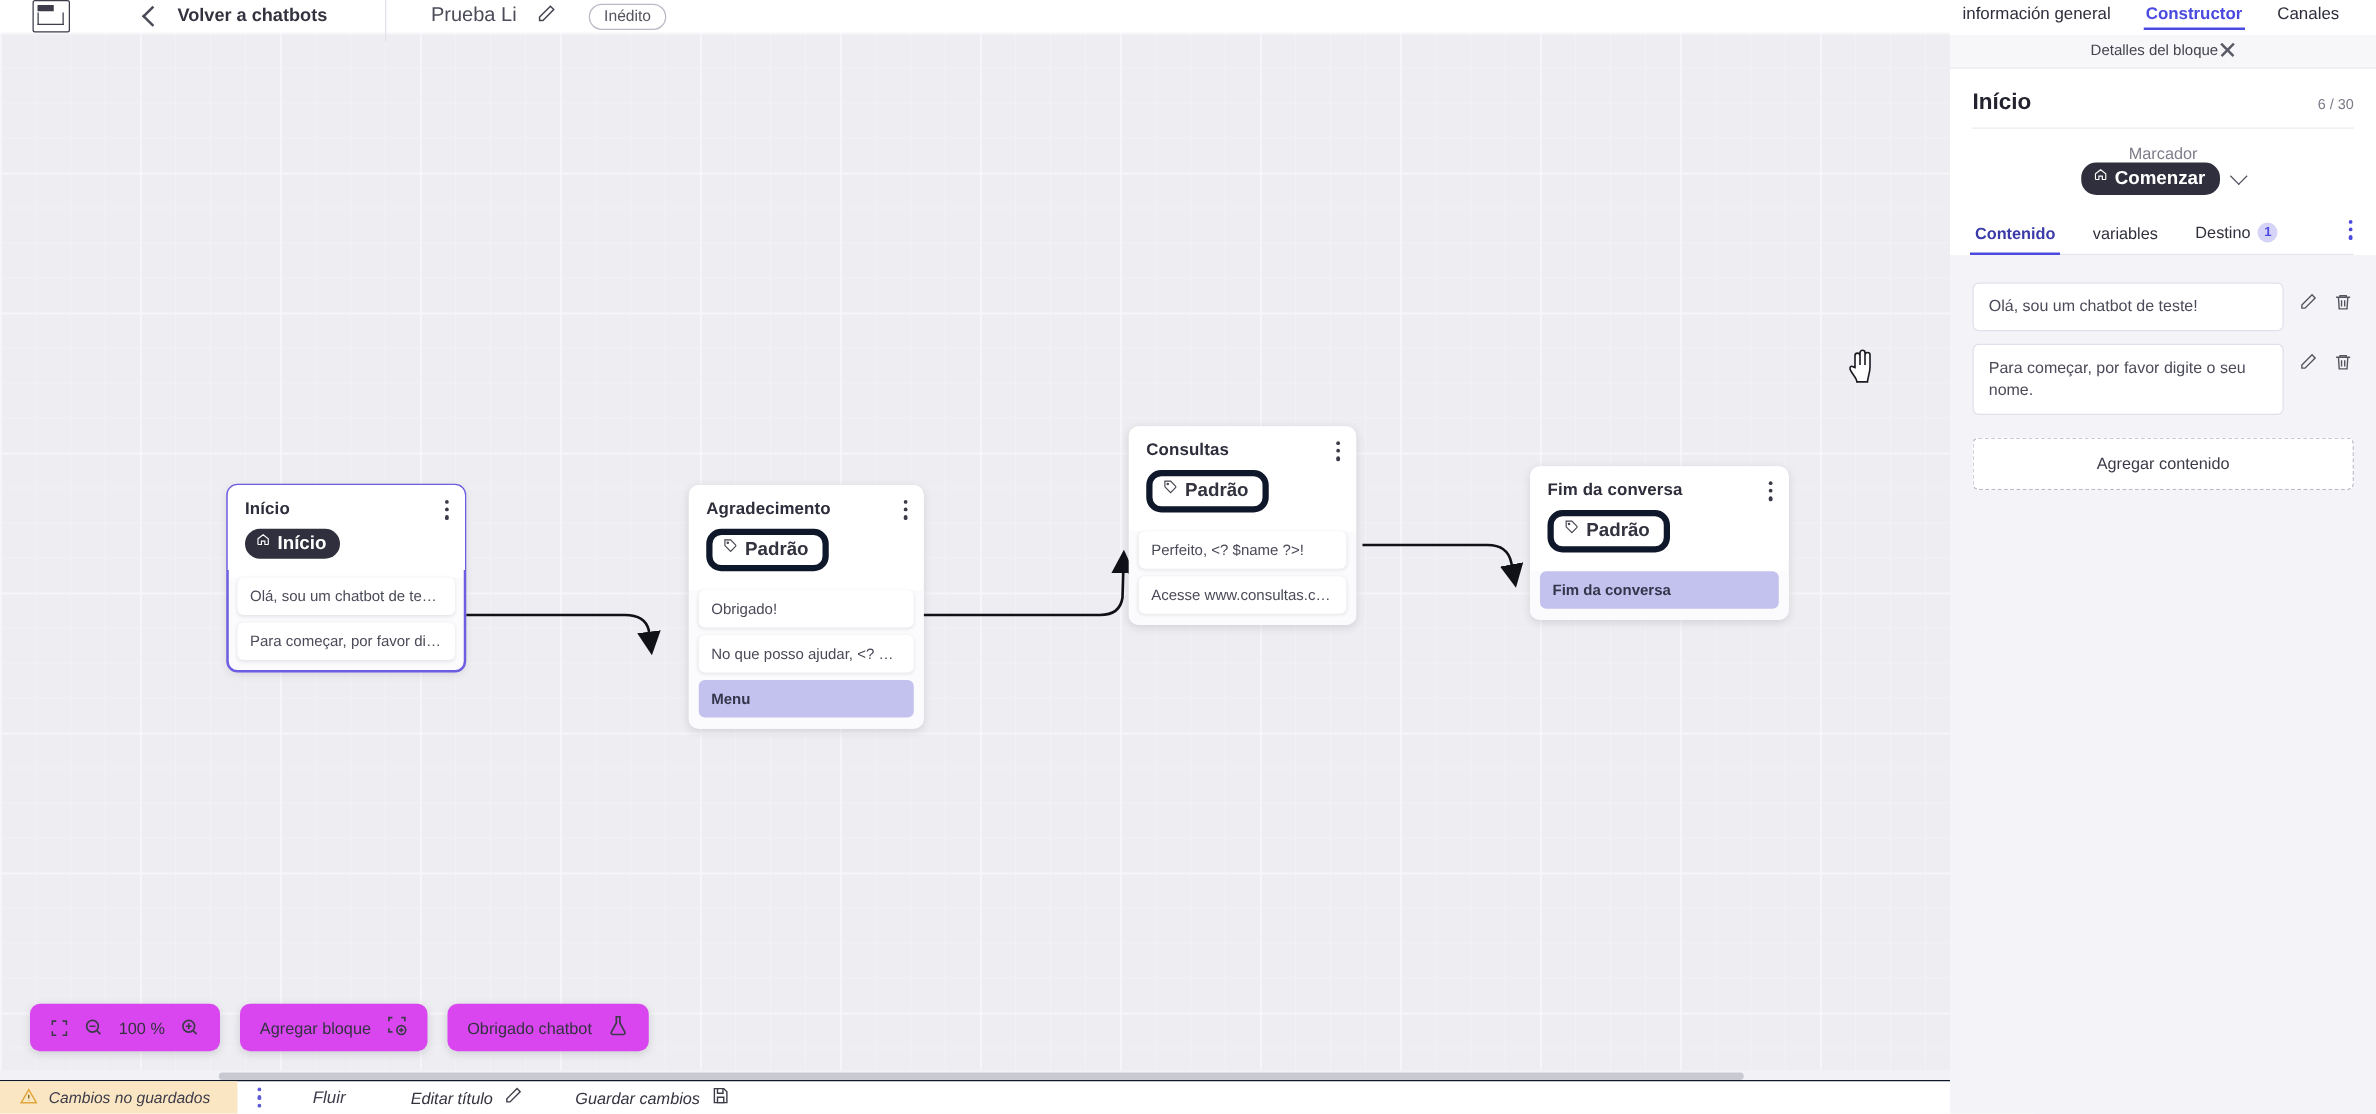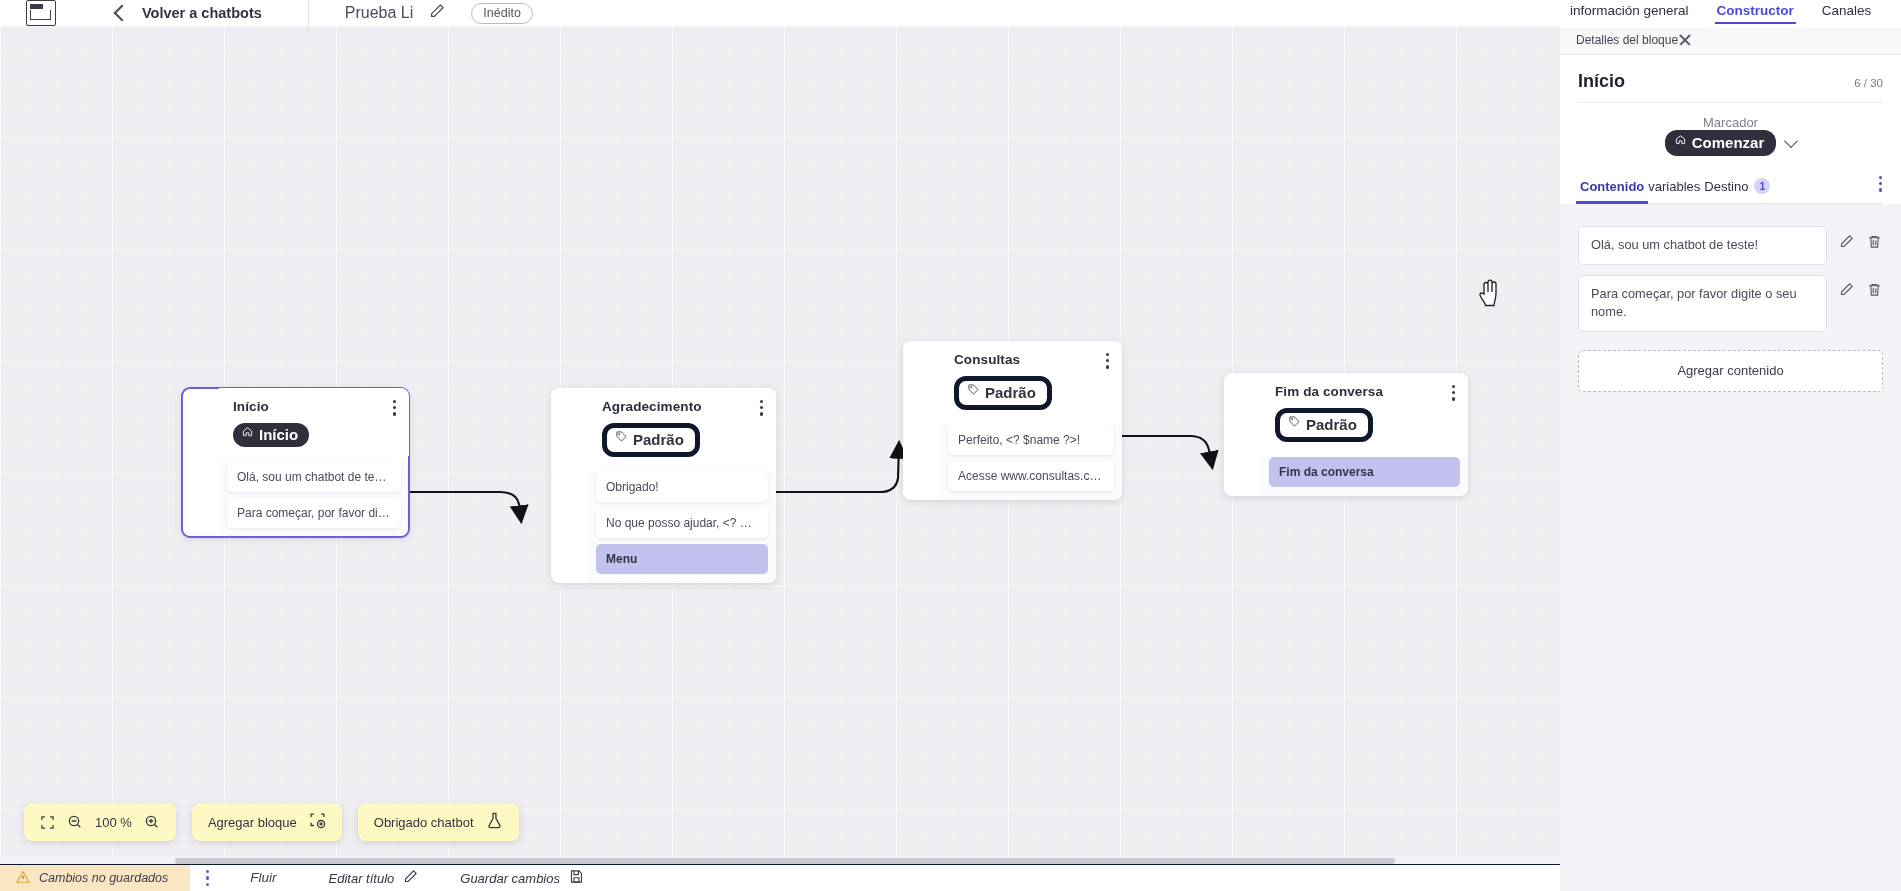--- a/index.html
+++ b/index.html
@@ -38,71 +38,71 @@
       linear-gradient(to bottom, rgba(255,255,255,.85) 1.5px, transparent 1.5px),
       linear-gradient(to right, rgba(250,250,252,.6) 1px, transparent 1px),
       linear-gradient(to bottom, rgba(250,250,252,.6) 1px, transparent 1px);
     background-size:112px 112px,112px 112px,28px 28px,28px 28px;
   }
   .canvas-tint{position:absolute;inset:0;background:#eeeef2;opacity:.55;pointer-events:none;}
   .edges{position:absolute;left:0;top:0;width:1561px;height:839px;}
 
   
   .node{position:absolute;background:#ffffff;border-radius:8px;
-        box-shadow:0 2px 7px rgba(40,40,70,.14);overflow:hidden;padding-left:37px;}
+        box-shadow:0 2px 7px rgba(40,40,70,.14);overflow:hidden;}
   .node.selected{outline:2px solid #6d5de0;outline-offset:-1px;border-radius:8px;}
   .node-head{padding:11px 14px 9px 14px;background:#fff;position:relative;}
   .node-title{font-size:13.5px;font-weight:600;color:#2d2d3b;letter-spacing:.1px;}
   .node-kebab{position:absolute;right:12px;top:12px;width:4px;display:flex;flex-direction:column;gap:3px;cursor:pointer;}
   .node-kebab i{width:3.2px;height:3.2px;border-radius:50%;background:#3a3a48;display:block;}
   .tag{display:inline-flex;align-items:flex-start;gap:6px;margin-top:9px;border-radius:12px;font-size:15px;font-weight:700;padding:3px 11px 4px 9px;}
   .tag.dark{background:#2f2f3d;color:#ffffff;}
   .tag.outline{background:#fff;color:#33333f;border:5px solid #0f172a;font-weight:600;}
   .node-body{padding:0 8px 9px 8px;background:#fbfbfd;}
   .msg{background:#ffffff;border-radius:5px;padding:8px 10px;font-size:12px;color:#4a4a58;
        margin-top:6px;box-shadow:0 1px 3px rgba(40,40,70,.10);white-space:nowrap;overflow:hidden;text-overflow:ellipsis;}
   .msg.accent{background:#c3c2ef;color:#34344a;font-weight:700;box-shadow:none;}
 
   
   .floatbar{position:absolute;left:24px;bottom:50px;display:flex;gap:16px;z-index:20;}
-  .fb-group{background:#fef9c3;border-radius:8px;box-shadow:0 2px 7px rgba(40,40,70,.16);
+  .fb-group{background:#d946ef;border-radius:8px;box-shadow:0 2px 7px rgba(40,40,70,.16);
             display:flex;align-items:center;gap:12px;padding:9px 16px;font-size:13px;color:#33333f;white-space:nowrap;}
   .fb-item{display:flex;align-items:center;gap:10px;cursor:pointer;}
 
   
   .statusbar{position:absolute;left:0;bottom:0;width:1561px;height:26px;background:#ffffff;
              display:flex;align-items:center;z-index:30;border-top:1px solid #0f172a;font-style:italic;}
   .unsaved{background:#fbe6c4;height:26px;display:flex;align-items:center;gap:9px;padding:0 22px 0 16px;font-size:12.5px;color:#3d3d49;white-space:nowrap;}
   .sb-kebab{margin-left:16px;width:4px;display:flex;flex-direction:column;gap:3px;cursor:pointer;}
   .sb-kebab i{width:3.2px;height:3.2px;border-radius:50%;background:#5b5bd6;display:block;}
   .sb-tab{margin-left:30px;font-size:13.5px;color:#3b3b49;position:relative;padding:4px 10px 5px;cursor:pointer;}
   .sb-tab.active::after{content:"";position:absolute;left:-6px;right:-6px;bottom:-5px;height:2.5px;background:#5b5bd6;}
   .sb-btn{margin-left:42px;display:flex;align-items:center;gap:9px;font-size:13px;color:#33333f;white-space:nowrap;cursor:pointer;}
 
   
   .hscroll{position:absolute;left:0;bottom:26px;width:1561px;height:9px;background:#f2f2f6;z-index:25;}
   .hscroll-thumb{position:absolute;left:175px;top:1.5px;width:1220px;height:6px;border-radius:3px;background:#c9c9d4;cursor:pointer;}
 
   
   .panel{position:absolute;right:0;top:26px;width:341px;bottom:0;background:#f4f4f8;z-index:35;}
-  .panel-header{height:28px;background:#f7f7fa;display:flex;align-items:center;justify-content:flex-start;
+  .panel-header{height:28px;background:#f7f7fa;display:flex;align-items:center;justify-content:center;
                 padding:0 16px;border-bottom:1px solid #e7e7ef;}
   .panel-header span{font-size:12px;color:#44444f;}
   .close-x{width:14px;height:14px;position:relative;cursor:pointer;}
   .close-x::before,.close-x::after{content:"";position:absolute;left:0;top:6px;width:14px;height:1.6px;background:#5a5a66;}
   .close-x::before{transform:rotate(45deg);}.close-x::after{transform:rotate(-45deg);}
   .panel-body{background:#ffffff;padding:0 18px;}
   .panel-titlerow{display:flex;align-items:baseline;justify-content:space-between;padding:16px 0 10px;border-bottom:1px solid #e9e9f0;}
   .panel-title{font-size:18px;font-weight:700;color:#23232f;}
   .panel-count{font-size:11.5px;color:#7a7a88;}
   .marker-row{display:flex;align-items:center;justify-content:space-between;padding:12px 0 14px;flex-direction:column;}
   .marker-label{font-size:13px;color:#7d7d8b;}
   .marker-right{display:flex;align-items:center;gap:10px;}
   .chev-down{width:9px;height:9px;border-right:1.8px solid #50505e;border-bottom:1.8px solid #50505e;transform:rotate(45deg);margin-top:-4px;cursor:pointer;}
-  .panel-tabs{display:flex;align-items:center;border-bottom:1px solid #e6e6ee;padding-top:2px;position:relative;}
+  .panel-tabs{display:flex;align-items:flex-end;gap:26px;border-bottom:1px solid #e6e6ee;padding-top:2px;position:relative;}
   .ptab{font-size:13px;color:#2f2f3d;padding:6px 2px 9px;position:relative;cursor:pointer;white-space:nowrap;}
   .ptab.active{color:#3a3aa8;font-weight:700;}
   .ptab.active::after{content:"";position:absolute;left:-2px;right:-2px;bottom:-1px;height:2.5px;background:#4a4ae0;}
   .pill-count{display:inline-flex;align-items:center;justify-content:center;width:16px;height:16px;border-radius:50%;
               background:#d6d4f6;color:#4a4ae0;font-size:10.5px;font-weight:700;margin-left:6px;vertical-align:1px;}
   .ptabs-kebab{position:absolute;right:0;top:6px;width:4px;display:flex;flex-direction:column;gap:3px;cursor:pointer;}
   .ptabs-kebab i{width:3.2px;height:3.2px;border-radius:50%;background:#4a4ae0;display:block;}
   .panel-content{padding:22px 18px 0;}
   .content-row{display:flex;align-items:flex-start;gap:10px;margin-bottom:10px;}
   .content-box{flex:1;background:#fff;border:1px solid #e0e0ea;border-radius:5px;padding:9px 12px;

